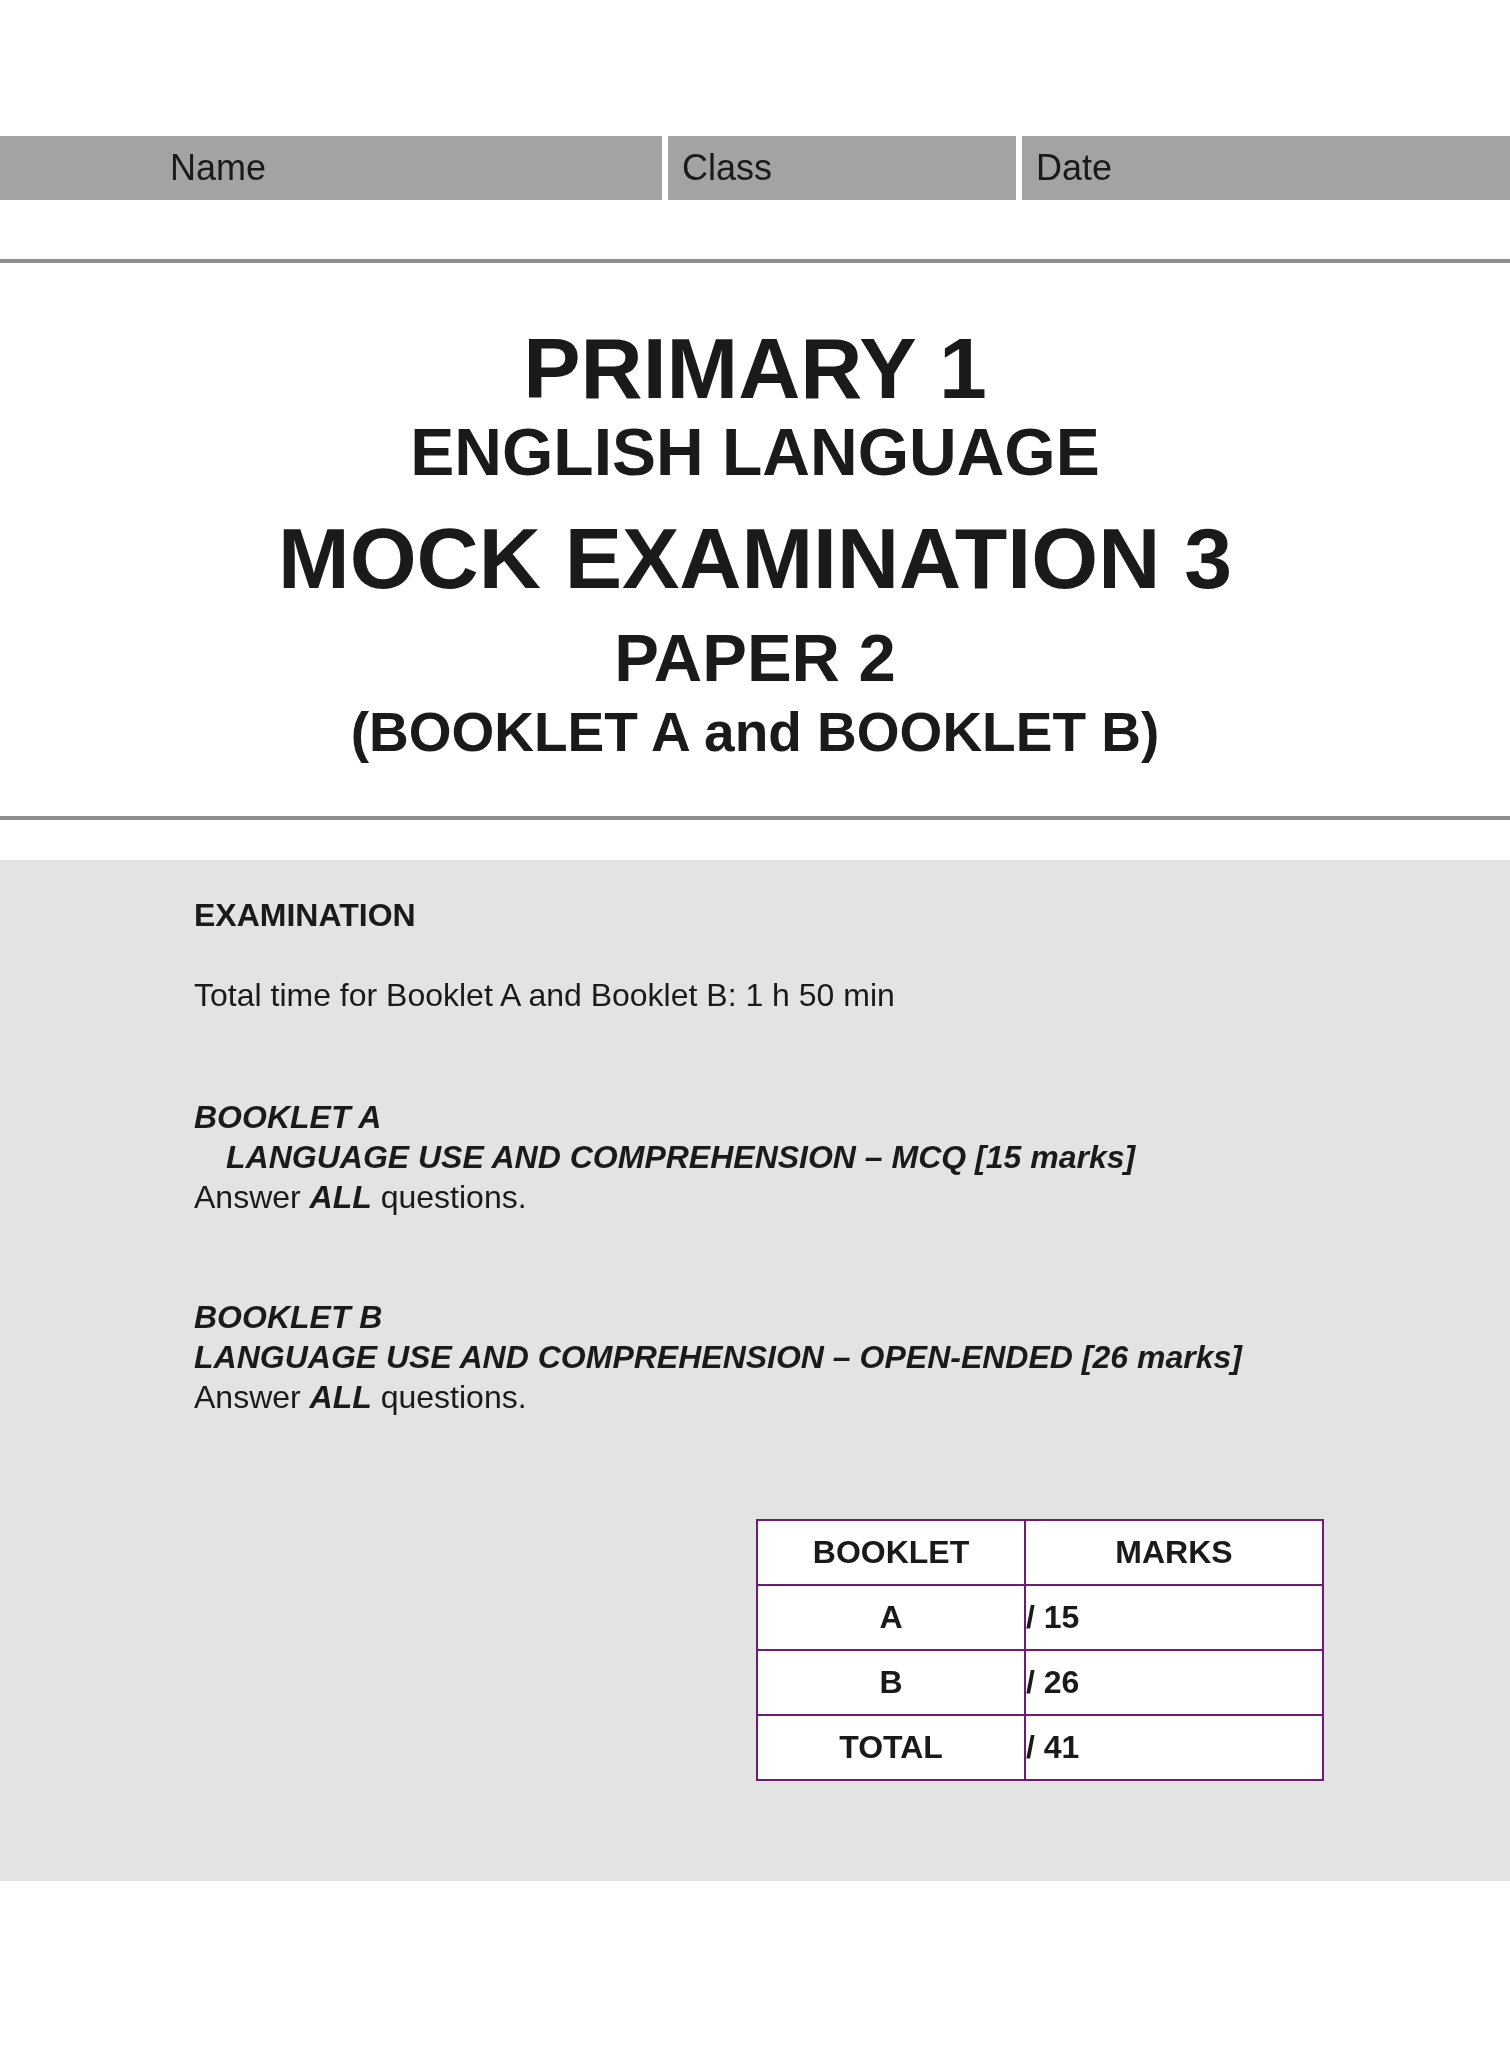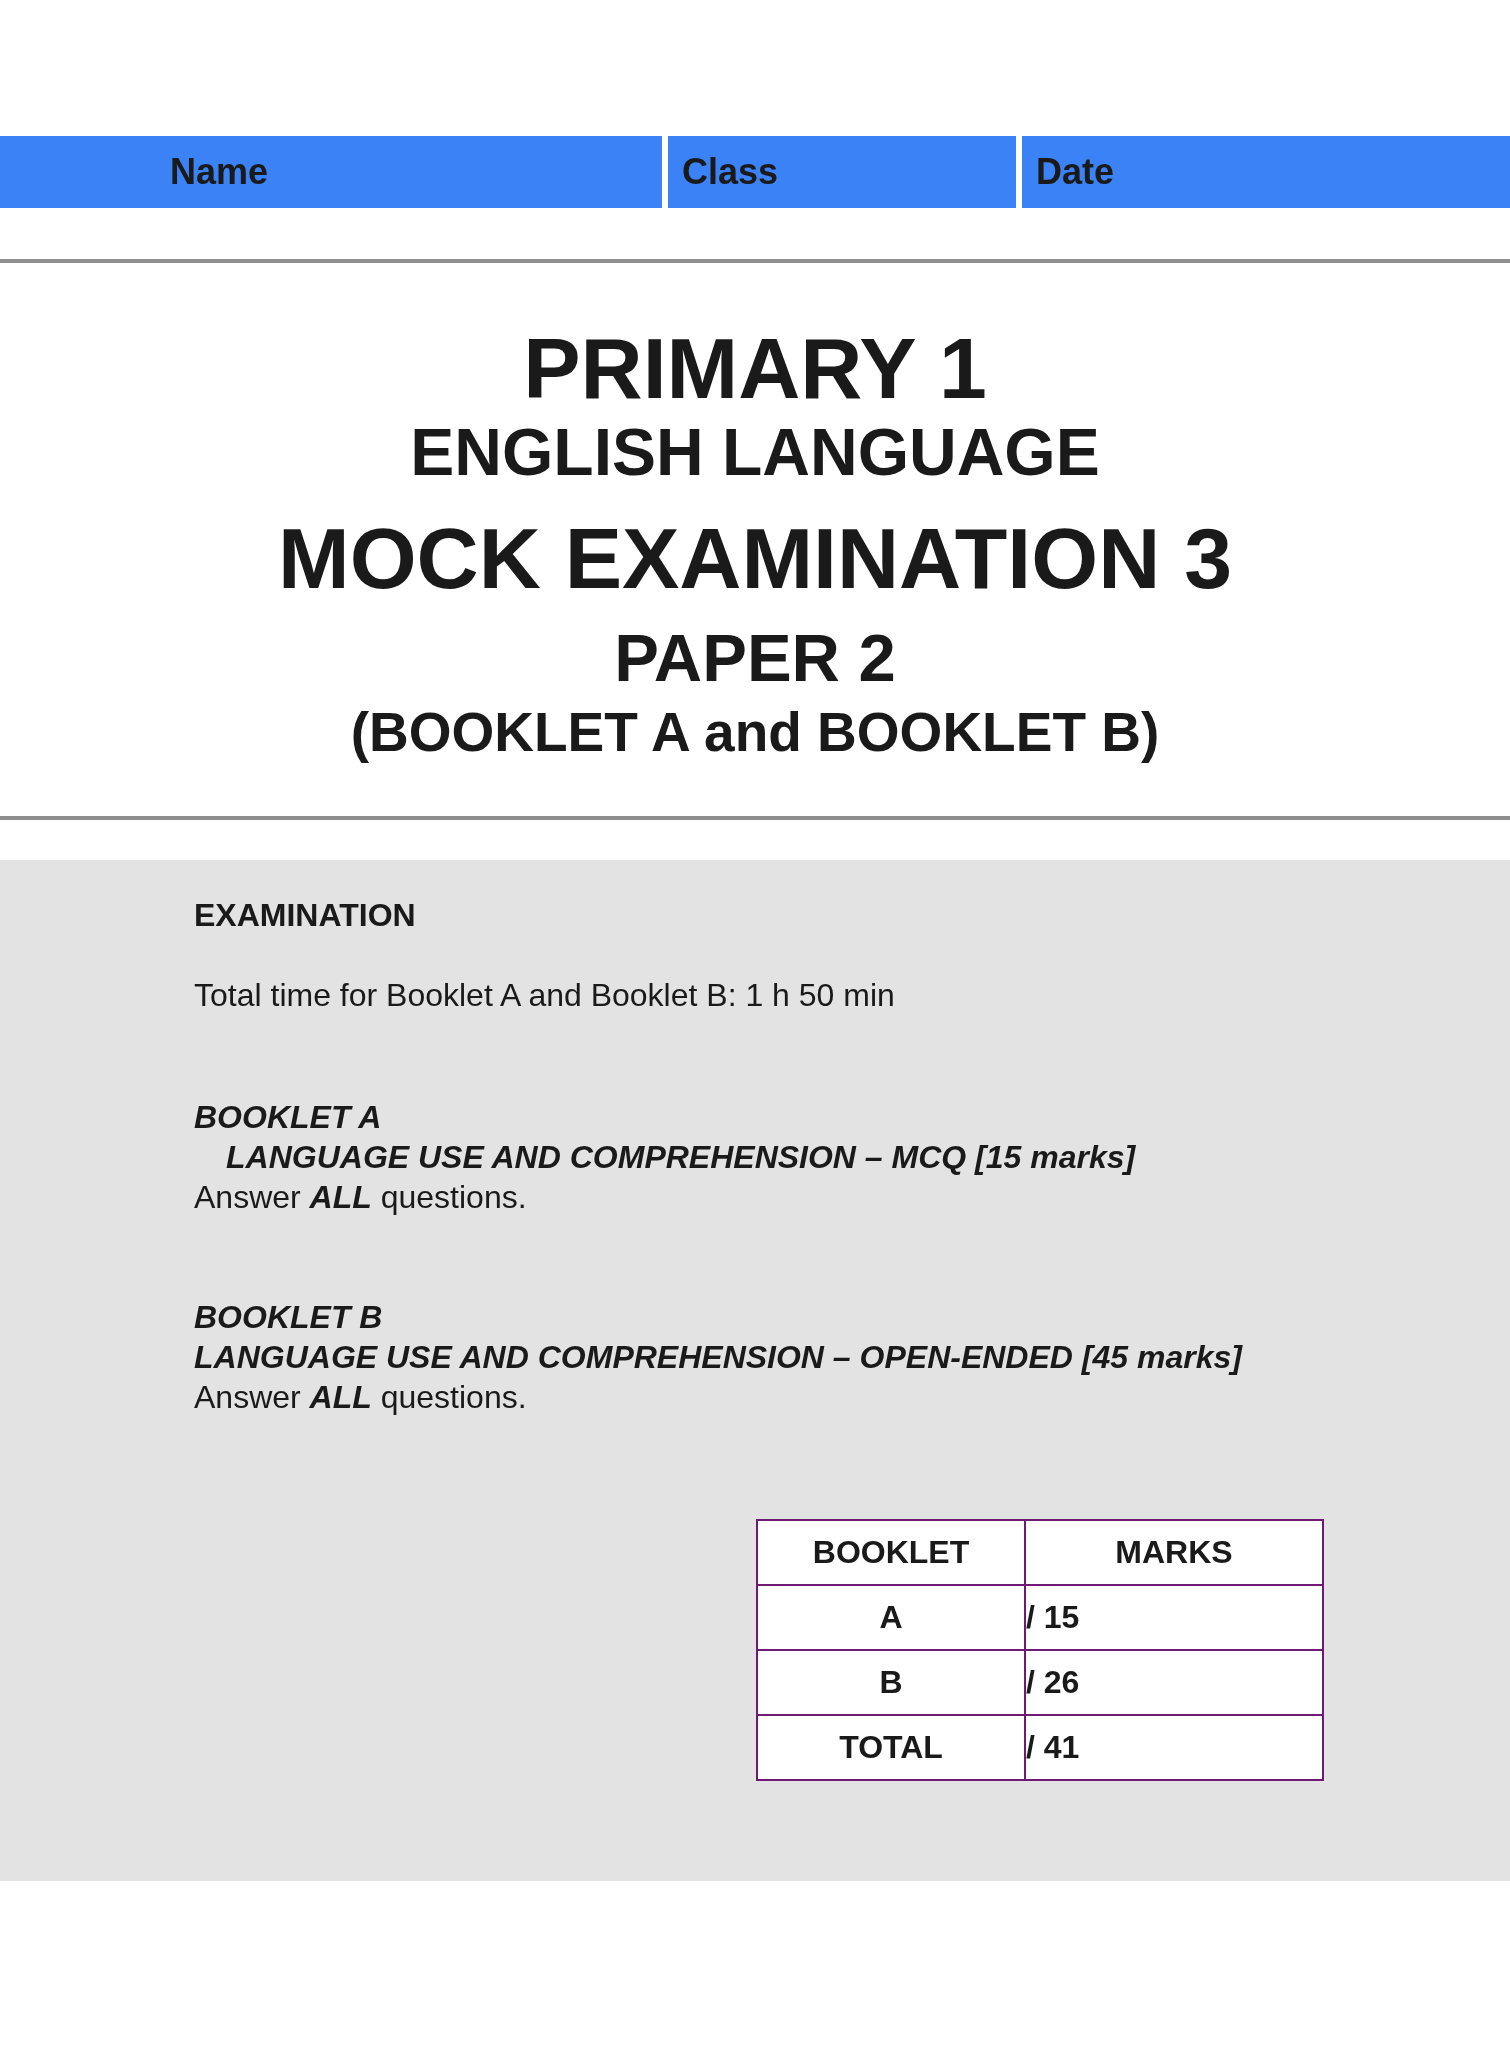--- a/index.html
+++ b/index.html
@@ -17,26 +17,26 @@
     }
     .header-band {
       position: absolute;
       top: 136px;
       left: 0;
       width: 1510px;
       height: 84px;
       display: flex;
     }
     .header-cell {
-      background: #3b82f6;
-      height: 72px;
+      background: #a3a3a3;
+      height: 64px;
       display: flex;
       align-items: center;
       box-sizing: border-box;
-      font-weight: bold;
+      font-weight: normal;
       font-size: 36px;
       color: #1a1a1a;
     }
     .cell-name { width: 662px; padding-left: 170px; }
     .cell-class { width: 348px; margin-left: 6px; padding-left: 14px; }
     .cell-date { flex: 1; margin-left: 6px; padding-left: 14px; }
 
     .divider {
       position: absolute;
       left: 0;
@@ -135,21 +135,21 @@
 <div class="instructions-band"></div>
 
 <div class="instr instr-heading">EXAMINATION</div>
 <div class="instr instr-time">Total time for Booklet A and Booklet B: 1 h 50 min</div>
 
 <div class="instr instr-bold booklet-a-title">BOOKLET A</div>
 <div class="instr instr-bold booklet-a-desc">LANGUAGE USE AND COMPREHENSION – MCQ [15 marks]</div>
 <div class="instr booklet-a-answer"><span>Answer </span><span class="instr-bold">ALL</span><span> questions.</span></div>
 
 <div class="instr instr-bold booklet-b-title">BOOKLET B</div>
-<div class="instr instr-bold booklet-b-desc">LANGUAGE USE AND COMPREHENSION – OPEN-ENDED [45 marks]</div>
+<div class="instr instr-bold booklet-b-desc">LANGUAGE USE AND COMPREHENSION – OPEN-ENDED [26 marks]</div>
 <div class="instr booklet-b-answer"><span>Answer </span><span class="instr-bold">ALL</span><span> questions.</span></div>
 
 <table class="marks-table">
   <tbody>
       <tr>
     <td class="col-booklet">BOOKLET</td>
     <td class="col-marks">MARKS</td>
   </tr>
   <tr>
     <td class="col-booklet">A</td>

